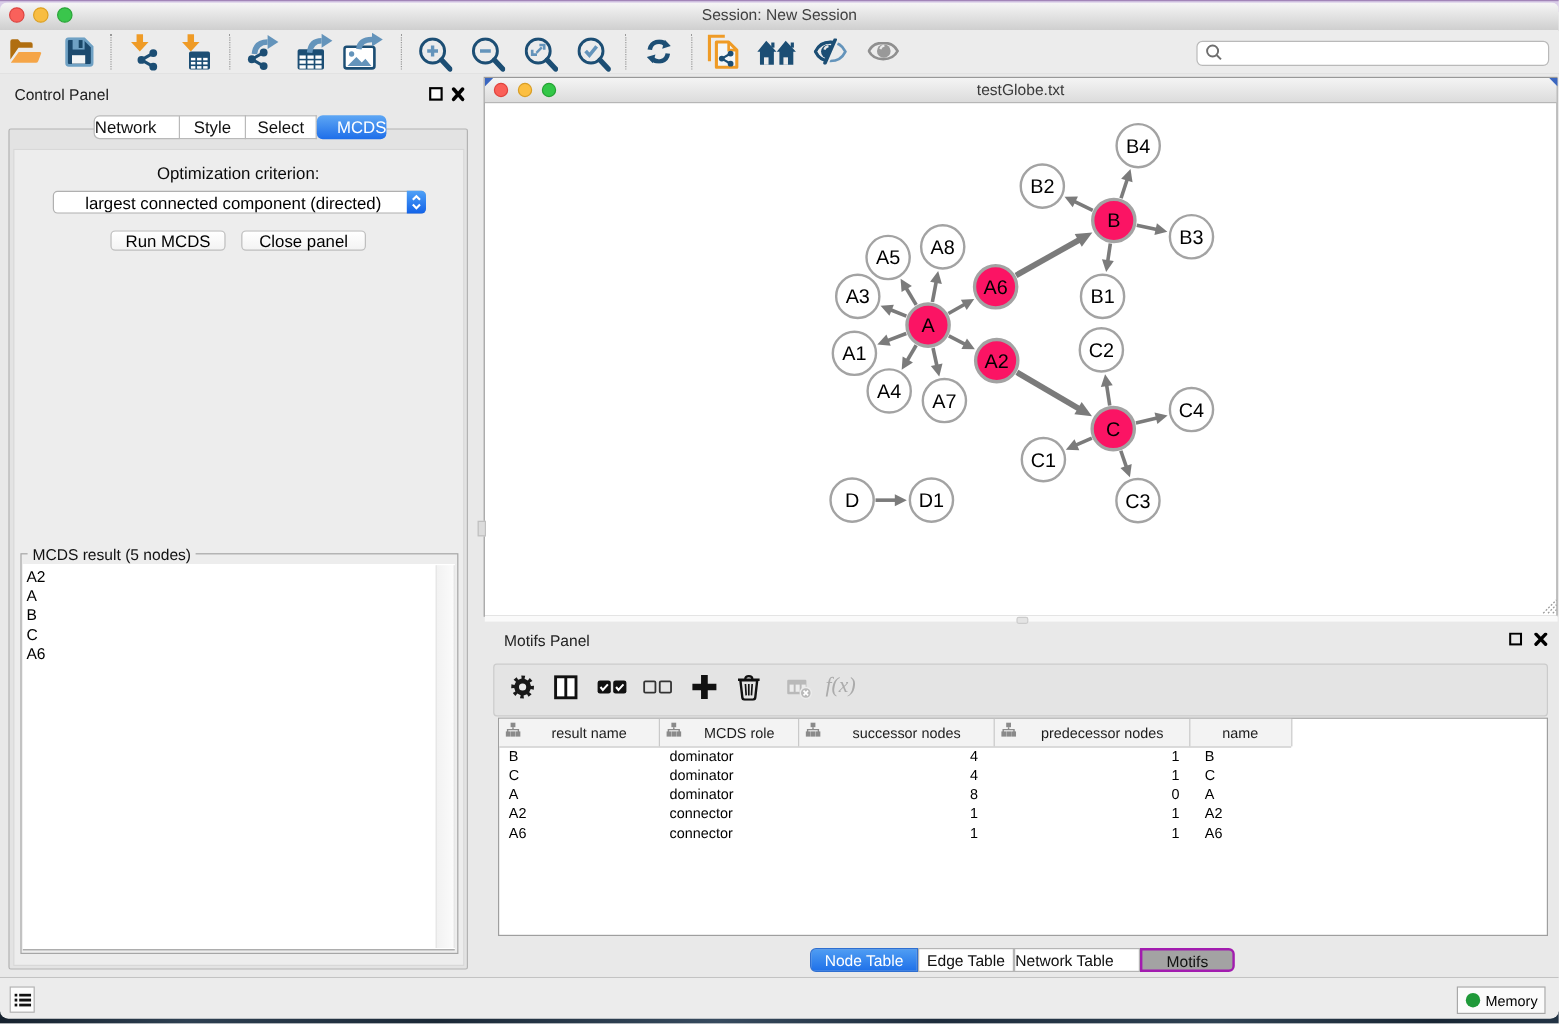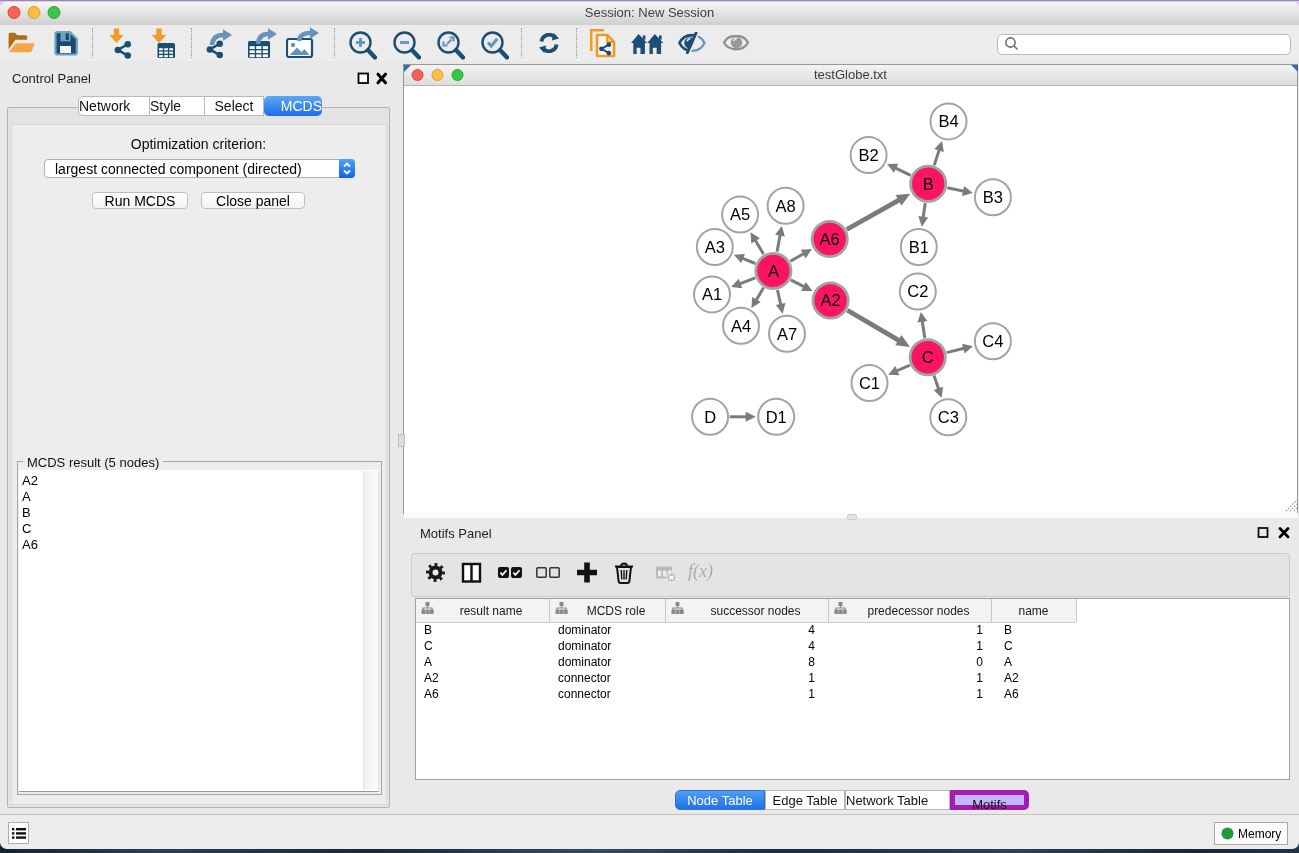--- a/index.html
+++ b/index.html
@@ -156,25 +156,25 @@
   </svg>
 <div style="position:absolute;left:0;top:61px;width:1299px;height:753px;background:#e9e9e9"></div>
 <div style="position:absolute;left:12px;top:71px;font-size:13px;color:#1d1d1d">Control Panel</div>
 <svg style="position:absolute;left:357px;top:72px" width="34" height="13" viewBox="0 0 34 13">
     <rect x="1.5" y="1.5" width="9.5" height="9.5" fill="#fff" stroke="#000" stroke-width="1.8"></rect>
     <path d="M21 2.2 l7.5 8.6 M28.5 2.2 l-7.5 8.6" stroke="#000" stroke-width="3" stroke-linecap="round"></path>
   </svg>
 <div style="position:absolute;left:7px;top:107px;width:381px;height:699px;background:#e3e3e3;border:1px solid #b3b3b3;border-radius:2px"></div>
 <div style="position:absolute;left:11px;top:124px;width:374px;height:679px;background:#ededed;border:1px solid #d8d8d8"></div>
 <div style="position:absolute;left:78px;top:96px;width:72px;height:20px;background:#fff;border:1px solid #b9b9b9;border-left-width:1px;box-sizing:border-box;border-radius:5px 0 0 5px;font-size:14px;color:#111;text-align:left;line-height:19px">Network</div>
-<div style="position:absolute;left:150px;top:96px;width:55px;height:20px;background:#fff;border:1px solid #b9b9b9;border-left-width:0px;box-sizing:border-box;font-size:14px;color:#111;line-height:19px">Style</div>
+<div style="position:absolute;left:150px;top:96px;width:55px;height:20px;background:#fff;border:1px solid #b9b9b9;border-left-width:0px;box-sizing:border-box;font-size:14px;color:#111;text-align:center;line-height:19px">Style</div>
 <div style="position:absolute;left:205px;top:96px;width:59px;height:20px;background:#fff;border:1px solid #b9b9b9;border-left-width:0px;box-sizing:border-box;font-size:14px;color:#111;text-align:center;line-height:19px">Select</div>
 <div style="position:absolute;left:264px;top:96px;width:58px;height:20px;background:linear-gradient(#5ea7f4,#1e6ee9);border-radius:5px;font-size:14px;color:#fff;text-align:right;line-height:20px">MCDS</div>
 <div style="position:absolute;left:11px;top:136px;width:375px;text-align:center;font-size:14px;color:#0a0a0a">Optimization criterion:</div>
-<div style="position:absolute;left:44px;top:159px;width:311px;height:19px;background:#fff;border:1px solid #b0b0b0;border-radius:4px;font-size:14px;color:#000;padding-left:10px;line-height:19px;box-sizing:border-box;white-space:nowrap;overflow:hidden">largest connected component (directed)</div>
+<div style="position:absolute;left:44px;top:159px;width:311px;height:19px;background:#fff;border:1px solid #b0b0b0;border-radius:4px;font-size:14px;color:#000;padding-left:26px;line-height:19px;box-sizing:border-box;white-space:nowrap;overflow:hidden">largest connected component (directed)</div>
 <div style="position:absolute;left:339px;top:159px;width:16px;height:19px;background:linear-gradient(#4fa1f7,#1262e8);border-radius:0 4px 4px 0"></div>
 <svg style="position:absolute;left:341px;top:161px" width="12" height="15" viewBox="0 0 12 15">
     <path d="M3 5.5 L6 2.5 L9 5.5" fill="none" stroke="#fff" stroke-width="1.8"></path>
     <path d="M3 9.5 L6 12.5 L9 9.5" fill="none" stroke="#fff" stroke-width="1.8"></path>
   </svg>
 <div style="position:absolute;top:192px;height:17px;background:linear-gradient(#ffffff,#f3f3f3);border:1px solid #bfbfbf;border-radius:4px;font-size:14px;color:#000;text-align:center;line-height:17px;box-sizing:border-box;left:92px;width:96px">Run MCDS</div>
 <div style="position:absolute;top:192px;height:17px;background:linear-gradient(#ffffff,#f3f3f3);border:1px solid #bfbfbf;border-radius:4px;font-size:14px;color:#000;text-align:center;line-height:17px;box-sizing:border-box;left:201px;width:104px">Close panel</div>
 <div style="position:absolute;left:17px;top:461px;width:363px;height:332px;border:1px solid #a6a6a6"></div>
 <div style="position:absolute;left:23px;top:455px;background:#ededed;padding:0 4px;font-size:13px;color:#111">MCDS result (5 nodes)</div>
 <div style="position:absolute;left:19px;top:470px;width:360px;height:321px;background:#fff;border-bottom:1px solid #999"></div>
@@ -378,21 +378,21 @@
 <div class="tr" style="top:671px;left:828px;width:155px;text-align:right">1</div>
 <div class="tr" style="top:671px;left:1004px">A2</div>
 <div class="tr" style="top:687px;left:424px">A6</div>
 <div class="tr" style="top:687px;left:558px">connector</div>
 <div class="tr" style="top:687px;left:665px;width:150px;text-align:right">1</div>
 <div class="tr" style="top:687px;left:828px;width:155px;text-align:right">1</div>
 <div class="tr" style="top:687px;left:1004px">A6</div>
 <div style="position:absolute;left:675px;top:790px;width:90px;height:20px;background:linear-gradient(#4f9df3,#1f71e9);color:#fff;border:1px solid #2f6fd0;border-radius:5px 0 0 5px;box-sizing:border-box;font-size:13px;text-align:center;line-height:19px">Node Table</div>
 <div style="position:absolute;left:765px;top:790px;width:80px;height:20px;background:#fff;color:#111;border:1px solid #b5b5b5;box-sizing:border-box;font-size:13px;text-align:center;line-height:19px">Edge Table</div>
 <div style="position:absolute;left:845px;top:790px;width:105px;height:20px;background:#fff;color:#111;border:1px solid #b5b5b5;box-sizing:border-box;font-size:13px;text-align:left;line-height:19px">Network Table</div>
-<div style="position:absolute;left:950px;top:790px;width:79px;height:20px;background:#c4b5fd;color:#111;border:5px solid #a21caf;border-radius:0 5px 5px 0;box-sizing:border-box;font-size:13px;text-align:center;line-height:19px">Motifs</div>
+<div style="position:absolute;left:950px;top:790px;width:79px;height:20px;background:#a3a3a3;color:#111;border:2px solid #a21caf;border-radius:0 5px 5px 0;box-sizing:border-box;font-size:13px;text-align:center;line-height:19px">Motifs</div>
 <div style="position:absolute;left:0;top:843px;width:1299px;height:10px;background:linear-gradient(90deg,#16222e,#2d3f51 12%,#1a2836 28%,#364a5e 46%,#1d2c3c 60%,#2e4152 78%,#182634 92%,#223344)"></div>
 <div style="position:absolute;left:0;top:814px;width:1299px;height:35px;background:#ececec;border-top:1px solid #c3c3c3;box-sizing:border-box;border-radius:0 0 7px 7px"></div>
 <div style="position:absolute;left:8px;top:822px;width:21px;height:22px;background:#fcfcfc;border:1px solid #b0b0b0;box-sizing:border-box"></div>
 <svg style="position:absolute;left:12px;top:828px" width="14" height="11" viewBox="0 0 14 11">
     <g fill="#111">
       <rect x="0" y="0" width="2.4" height="2.4"></rect>
       <rect x="0" y="4.2" width="2.4" height="2.4"></rect>
       <rect x="0" y="8.4" width="2.4" height="2.4"></rect>
       <rect x="4" y="0" width="10" height="2.4"></rect>
       <rect x="4" y="4.2" width="10" height="2.4"></rect>

